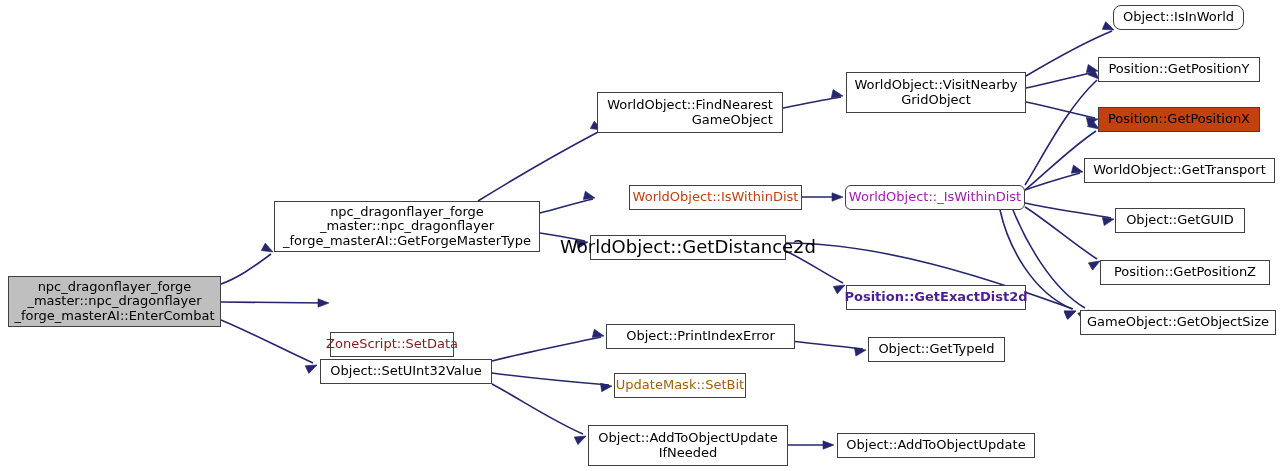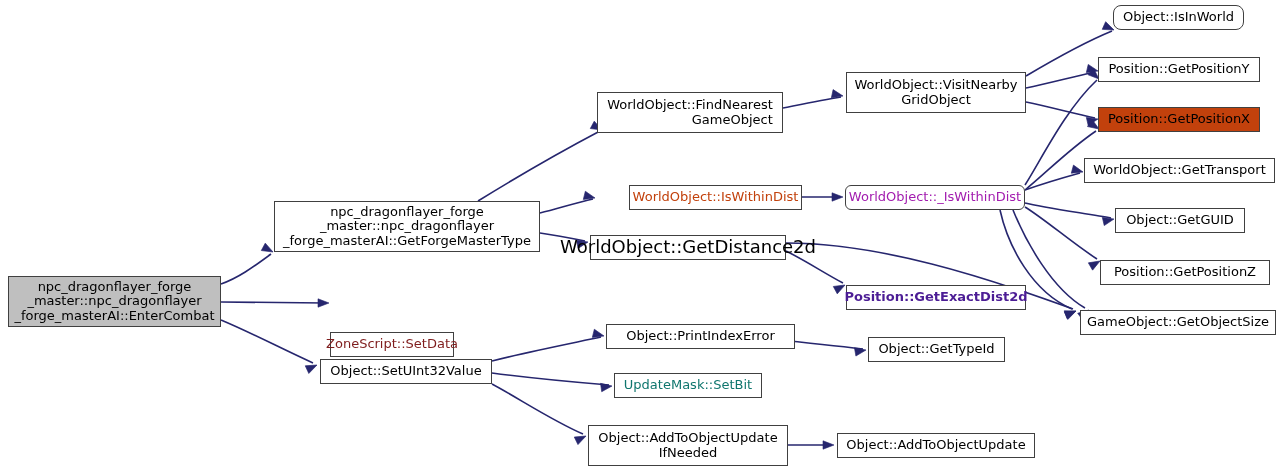--- a/index.html
+++ b/index.html
@@ -92,21 +92,21 @@
       <div class="node-box" style="left: 274px; top: 201px; width: 266px; height: 51px; font-size: 13px; background: rgb(255, 255, 255); border-color: rgb(64, 64, 64); color: rgb(0, 0, 0);"><span class="node-label">npc_dragonflayer_forge
 _master::npc_dragonflayer
 _forge_masterAI::GetForgeMasterType</span></div>
       <div class="node-box" style="left: 330px; top: 291px; width: 124px; height: 25px; font-size: 13px; background: rgb(255, 255, 255); border-color: rgb(64, 64, 64); color: #7f1d1d; margin-top: 41px;"><span class="node-label">ZoneScript::SetData</span></div>
       <div class="node-box" style="left: 320px; top: 359px; width: 172px; height: 25px; font-size: 13px; background: rgb(255, 255, 255); border-color: rgb(64, 64, 64); color: rgb(0, 0, 0);"><span class="node-label">Object::SetUInt32Value</span></div>
       <div class="node-box" style="left: 597px; top: 92px; width: 186px; height: 41px; font-size: 13px; background: rgb(255, 255, 255); border-color: rgb(64, 64, 64); color: rgb(0, 0, 0); text-align: right;"><span class="node-label">WorldObject::FindNearest
 GameObject</span></div>
       <div class="node-box" style="left: 598px; top: 185px; width: 173px; height: 25px; font-size: 13px; background: rgb(255, 255, 255); border-color: rgb(64, 64, 64); color: #c2410c; margin-left: 31px;"><span class="node-label">WorldObject::IsWithinDist</span></div>
       <div class="node-box" style="left: 590px; top: 235px; width: 196px; height: 25px; font-size: 18px; background: rgb(255, 255, 255); border-color: rgb(64, 64, 64); color: rgb(0, 0, 0);"><span class="node-label">WorldObject::GetDistance2d</span></div>
       <div class="node-box" style="left: 606px; top: 324px; width: 189px; height: 25px; font-size: 13px; background: rgb(255, 255, 255); border-color: rgb(64, 64, 64); color: rgb(0, 0, 0);"><span class="node-label">Object::PrintIndexError</span></div>
-      <div class="node-box" style="left: 614px; top: 373px; width: 148px; height: 25px; font-size: 13px; background: rgb(255, 255, 255); border-color: rgb(64, 64, 64); color: #0f766e;"><span class="node-label">UpdateMask::SetBit</span></div>
+      <div class="node-box" style="left: 614px; top: 373px; width: 132px; height: 25px; font-size: 13px; background: rgb(255, 255, 255); border-color: rgb(64, 64, 64); color: #a16207;"><span class="node-label">UpdateMask::SetBit</span></div>
       <div class="node-box" style="left: 588px; top: 425px; width: 200px; height: 41px; font-size: 13px; background: rgb(255, 255, 255); border-color: rgb(64, 64, 64); color: rgb(0, 0, 0);"><span class="node-label">Object::AddToObjectUpdate
 IfNeeded</span></div>
       <div class="node-box" style="left: 846px; top: 72px; width: 180px; height: 41px; font-size: 13px; background: rgb(255, 255, 255); border-color: rgb(64, 64, 64); color: rgb(0, 0, 0);"><span class="node-label">WorldObject::VisitNearby
 GridObject</span></div>
       <div class="node-box" style="left: 845px; top: 185px; width: 180px; height: 25px; font-size: 13px; background: rgb(255, 255, 255); border-color: rgb(64, 64, 64); color: #a21caf; border-radius: 6px;"><span class="node-label">WorldObject::_IsWithinDist</span></div>
       <div class="node-box" style="left: 846px; top: 285px; width: 180px; height: 25px; font-size: 13px; background: rgb(255, 255, 255); border-color: rgb(64, 64, 64); color: #4c1d95; font-weight: bold;"><span class="node-label">Position::GetExactDist2d</span></div>
       <div class="node-box" style="left: 868px; top: 337px; width: 137px; height: 25px; font-size: 13px; background: rgb(255, 255, 255); border-color: rgb(64, 64, 64); color: rgb(0, 0, 0);"><span class="node-label">Object::GetTypeId</span></div>
       <div class="node-box" style="left: 837px; top: 433px; width: 198px; height: 25px; font-size: 13px; background: rgb(255, 255, 255); border-color: rgb(64, 64, 64); color: rgb(0, 0, 0);"><span class="node-label">Object::AddToObjectUpdate</span></div>
       <div class="node-box" style="left: 1113px; top: 5px; width: 131px; height: 25px; font-size: 13px; background: rgb(255, 255, 255); border-color: rgb(64, 64, 64); color: rgb(0, 0, 0); border-radius: 8px;"><span class="node-label">Object::IsInWorld</span></div>
       <div class="node-box" style="left: 1098px; top: 57px; width: 162px; height: 25px; font-size: 13px; background: rgb(255, 255, 255); border-color: rgb(64, 64, 64); color: rgb(0, 0, 0);"><span class="node-label">Position::GetPositionY</span></div>

